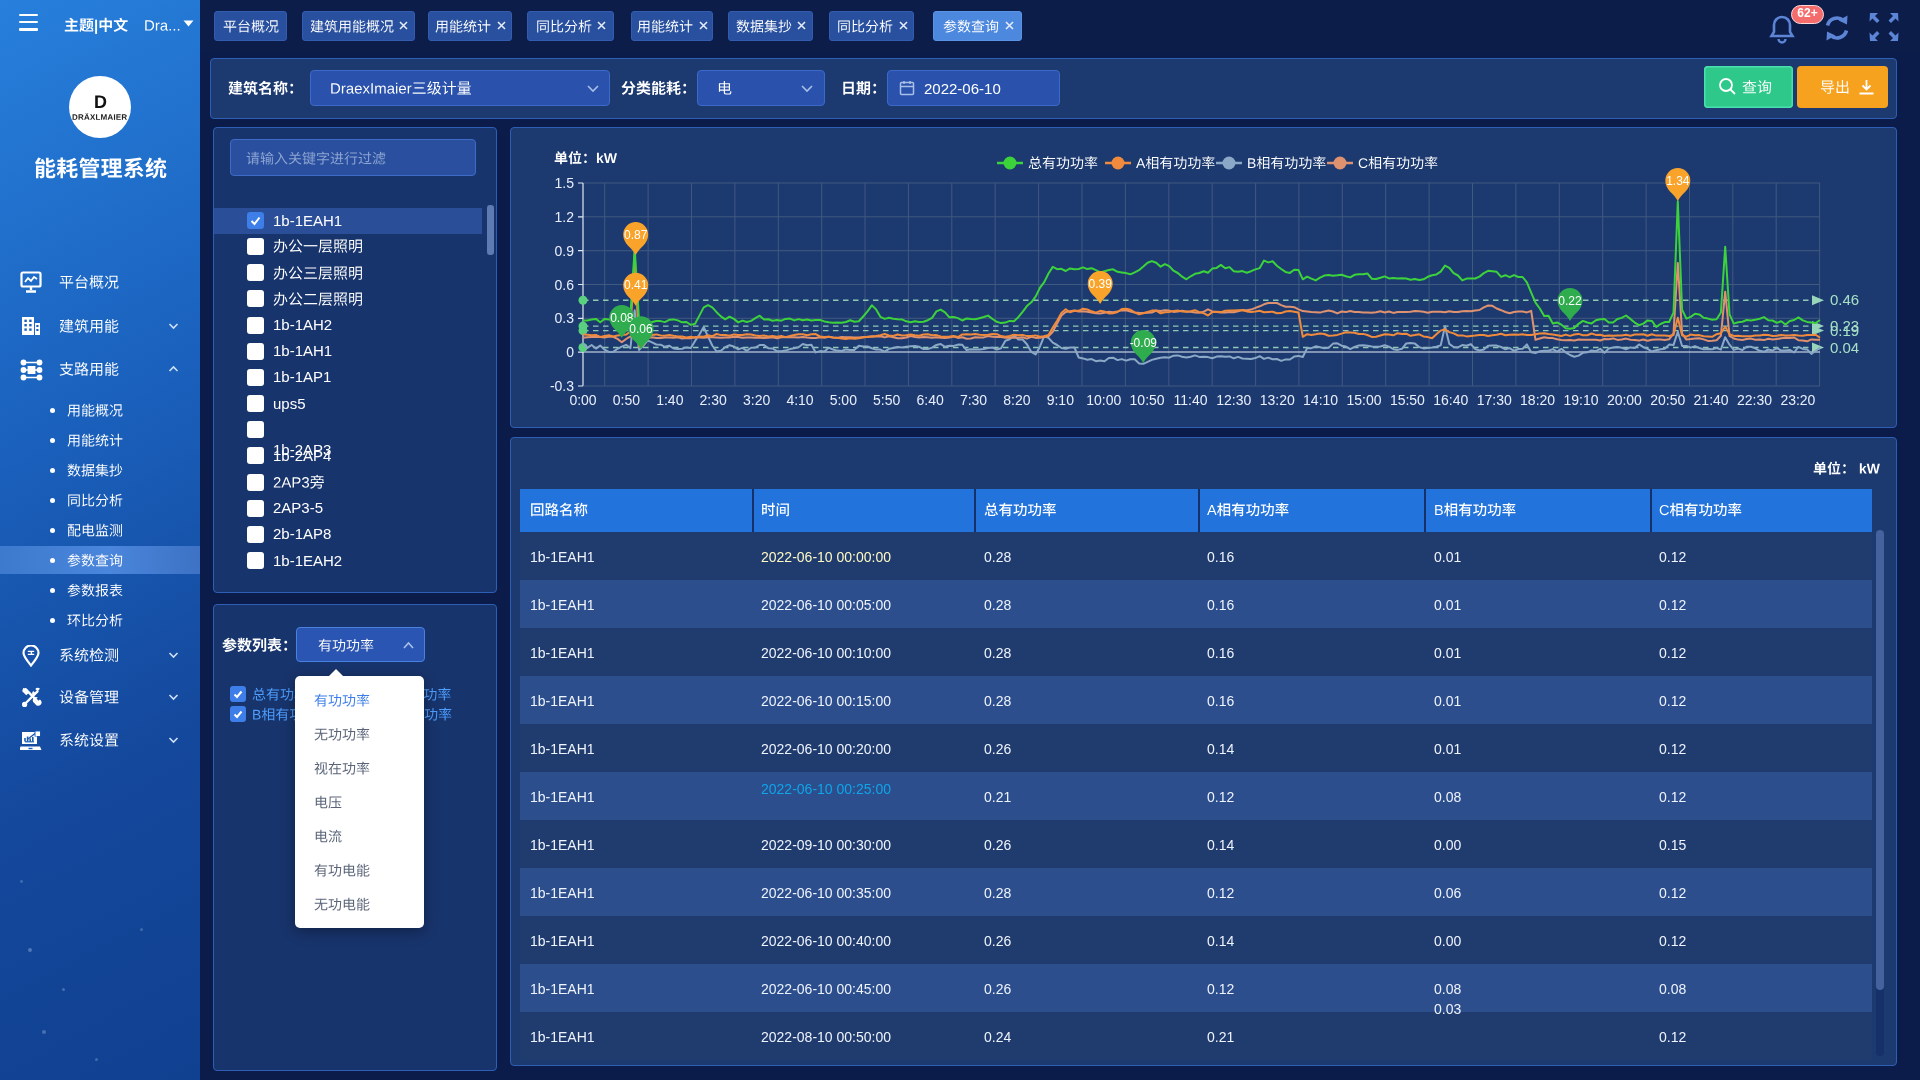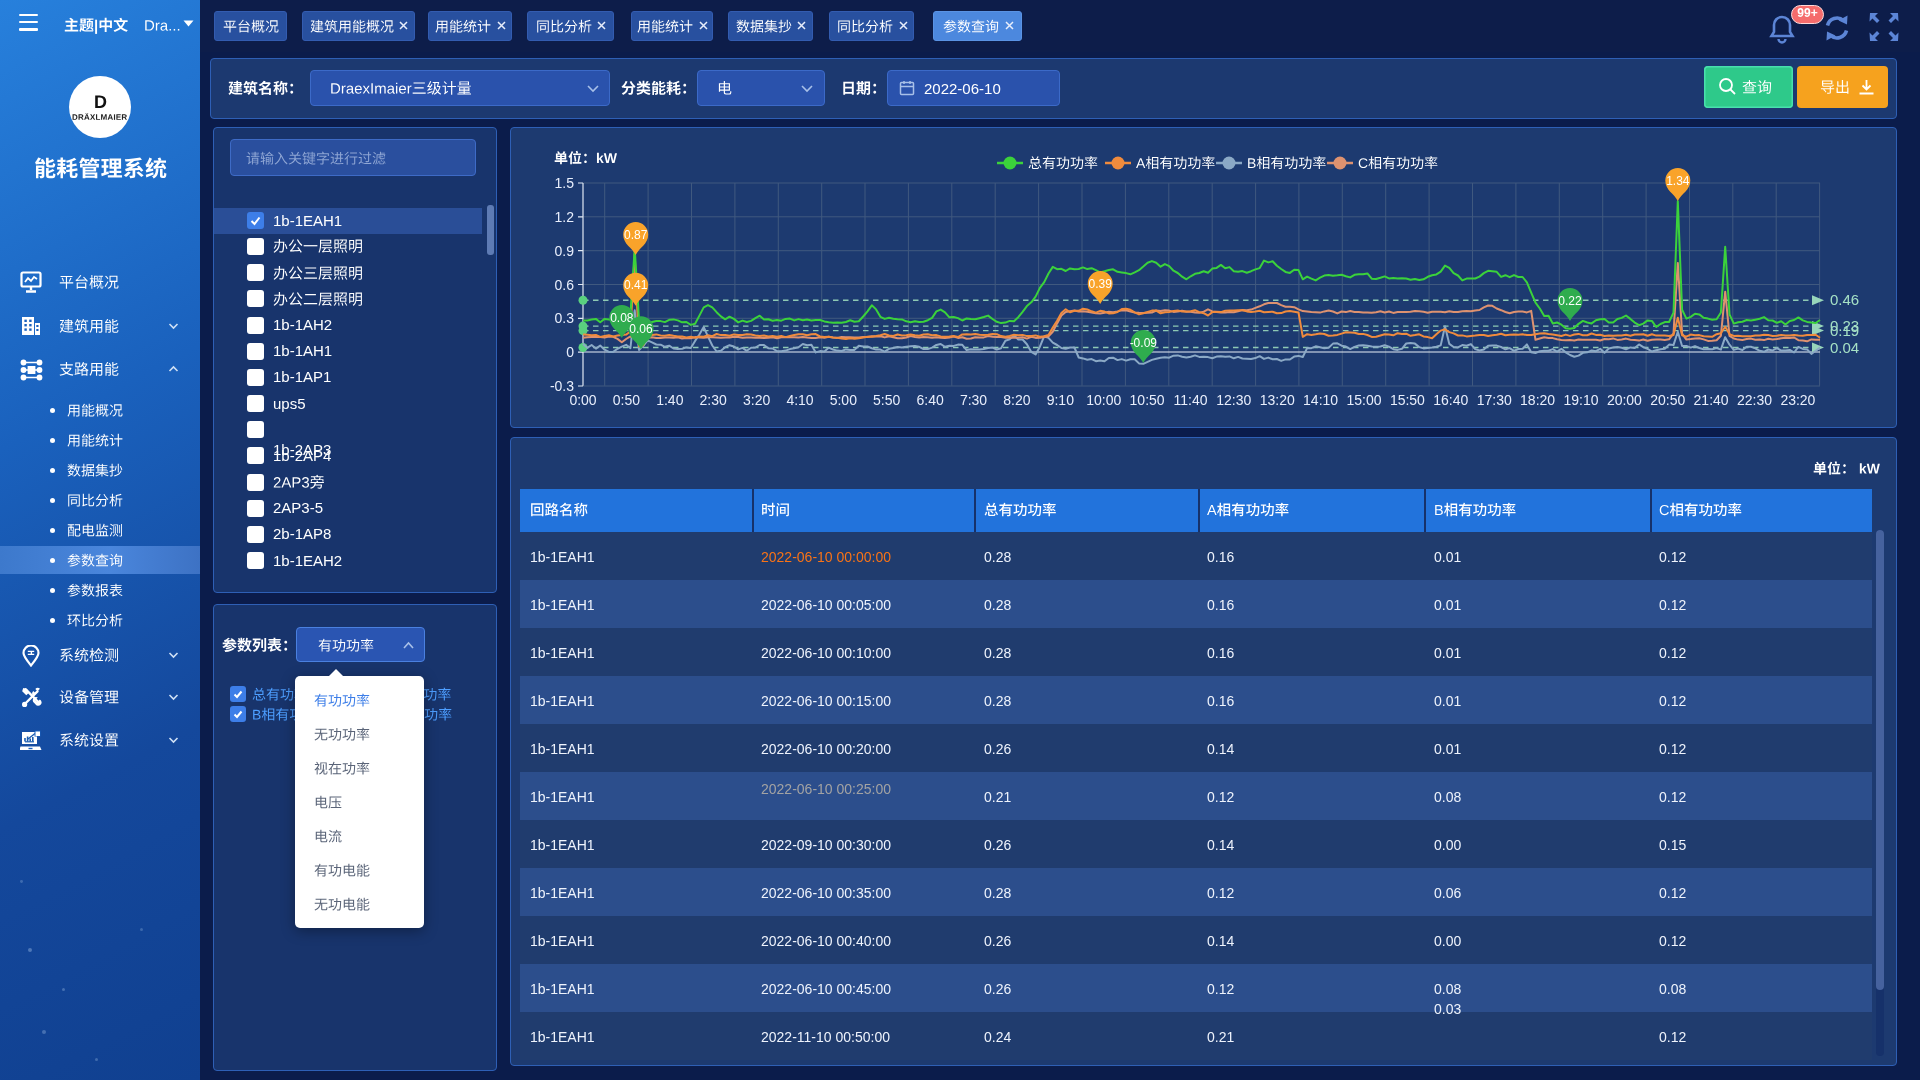--- a/index.html
+++ b/index.html
@@ -425,21 +425,21 @@
     <use href="#gnr8be2" transform="translate(42.00 15.47) scale(0.01400 -0.01400)"></use>
   </svg>
 <svg style="position:absolute;left:1004px;top:20px" width="11" height="11" stroke="#e8eefc" stroke-width="1.5">
     <path d="M2 2 L9 9 M9 2 L2 9"></path>
   </svg>
 <svg style="position:absolute;left:1768px;top:14px" width="28" height="30" fill="none" stroke="#5c85d6">
 <path d="M14 3 C9 3 6 7 6 11 L6 18 L3.5 22 L24.5 22 L22 18 L22 11 C22 7 19 3 14 3 Z" stroke-width="2.6"></path>
 <path d="M10.5 25 a3.5 3.5 0 0 0 7 0" stroke-width="2.4"></path>
   </svg>
 <div style="position:absolute;left:1791px;top:5px;width:33px;height:19px;background:#f56c6c;border:1.5px solid #ffd9d9;border-radius:10px"></div>
-<div style="position:absolute;left:1791px;top:6px;width:33px;text-align:center;font:bold 12px 'Liberation Sans',sans-serif;color:#fff">99+</div>
+<div style="position:absolute;left:1791px;top:6px;width:33px;text-align:center;font:bold 12px 'Liberation Sans',sans-serif;color:#fff">62+</div>
 <svg style="position:absolute;left:1822px;top:13px" width="30" height="30" fill="#5c85d6">
 <path d="M5.5 12.5 A9.8 9.8 0 0 1 21.5 7.5" stroke="#5c85d6" stroke-width="3.6" fill="none"></path>
 <path d="M25.5 2.5 L25 11.5 L16.5 7.5 Z"></path>
 <path d="M24.5 17.5 A9.8 9.8 0 0 1 8.5 22.5" stroke="#5c85d6" stroke-width="3.6" fill="none"></path>
 <path d="M4.5 27.5 L5 18.5 L13.5 22.5 Z"></path>
   </svg>
 <svg style="position:absolute;left:1869px;top:12px" width="30" height="30" fill="#5c85d6">
 <path d="M1 1 h8 l-3 3 4.5 4.5 -2.5 2.5 -4.5-4.5 -3 3 Z"></path>
 <path d="M29 1 h-8 l3 3 -4.5 4.5 2.5 2.5 4.5-4.5 3 3 Z"></path>
 <path d="M1 29 h8 l-3-3 4.5-4.5 -2.5-2.5 -4.5 4.5 -3-3 Z"></path>
@@ -887,21 +887,21 @@
 <svg style="position:absolute;left:1659.0px;top:499.1px;overflow:visible" width="83" height="22" fill="#fff">
     <use href="#glr43" transform="translate(0.00 16.02) scale(0.00708 -0.00708)"></use>
     <use href="#gnm76f8" transform="translate(10.47 16.02) scale(0.01450 -0.01450)"></use>
     <use href="#gnm6709" transform="translate(24.97 16.02) scale(0.01450 -0.01450)"></use>
     <use href="#gnm529f" transform="translate(39.47 16.02) scale(0.01450 -0.01450)"></use>
     <use href="#gnm529f" transform="translate(53.97 16.02) scale(0.01450 -0.01450)"></use>
     <use href="#gnm7387" transform="translate(68.47 16.02) scale(0.01450 -0.01450)"></use>
   </svg>
 <div style="position:absolute;left:520px;top:532px;width:1352px;height:48px;background:#203c6e"></div>
 <div style="position:absolute;left:530px;top:549px;font:14px 'Liberation Sans',sans-serif;color:#eef3fc">1b-1EAH1</div>
-<div style="position:absolute;left:761px;top:549px;font:14px 'Liberation Sans',sans-serif;color:#f97316">2022-06-10 00:00:00</div>
+<div style="position:absolute;left:761px;top:549px;font:14px 'Liberation Sans',sans-serif;color:#fef9c3">2022-06-10 00:00:00</div>
 <div style="position:absolute;left:984px;top:549px;font:14px 'Liberation Sans',sans-serif;color:#eef3fc">0.28</div>
 <div style="position:absolute;left:1207px;top:549px;font:14px 'Liberation Sans',sans-serif;color:#eef3fc">0.16</div>
 <div style="position:absolute;left:1434px;top:549px;font:14px 'Liberation Sans',sans-serif;color:#eef3fc">0.01</div>
 <div style="position:absolute;left:1659px;top:549px;font:14px 'Liberation Sans',sans-serif;color:#eef3fc">0.12</div>
 <div style="position:absolute;left:520px;top:580px;width:1352px;height:48px;background:#2c4e8c"></div>
 <div style="position:absolute;left:530px;top:597px;font:14px 'Liberation Sans',sans-serif;color:#eef3fc">1b-1EAH1</div>
 <div style="position:absolute;left:761px;top:597px;font:14px 'Liberation Sans',sans-serif;color:#eef3fc">2022-06-10 00:05:00</div>
 <div style="position:absolute;left:984px;top:597px;font:14px 'Liberation Sans',sans-serif;color:#eef3fc">0.28</div>
 <div style="position:absolute;left:1207px;top:597px;font:14px 'Liberation Sans',sans-serif;color:#eef3fc">0.16</div>
 <div style="position:absolute;left:1434px;top:597px;font:14px 'Liberation Sans',sans-serif;color:#eef3fc">0.01</div>
@@ -922,21 +922,21 @@
 <div style="position:absolute;left:1659px;top:693px;font:14px 'Liberation Sans',sans-serif;color:#eef3fc">0.12</div>
 <div style="position:absolute;left:520px;top:724px;width:1352px;height:48px;background:#203c6e"></div>
 <div style="position:absolute;left:530px;top:741px;font:14px 'Liberation Sans',sans-serif;color:#eef3fc">1b-1EAH1</div>
 <div style="position:absolute;left:761px;top:741px;font:14px 'Liberation Sans',sans-serif;color:#eef3fc">2022-06-10 00:20:00</div>
 <div style="position:absolute;left:984px;top:741px;font:14px 'Liberation Sans',sans-serif;color:#eef3fc">0.26</div>
 <div style="position:absolute;left:1207px;top:741px;font:14px 'Liberation Sans',sans-serif;color:#eef3fc">0.14</div>
 <div style="position:absolute;left:1434px;top:741px;font:14px 'Liberation Sans',sans-serif;color:#eef3fc">0.01</div>
 <div style="position:absolute;left:1659px;top:741px;font:14px 'Liberation Sans',sans-serif;color:#eef3fc">0.12</div>
 <div style="position:absolute;left:520px;top:772px;width:1352px;height:48px;background:#2c4e8c"></div>
 <div style="position:absolute;left:530px;top:789px;font:14px 'Liberation Sans',sans-serif;color:#eef3fc">1b-1EAH1</div>
-<div style="position:absolute;left:761px;top:781px;font:14px 'Liberation Sans',sans-serif;color:#a3a3a3">2022-06-10 00:25:00</div>
+<div style="position:absolute;left:761px;top:781px;font:14px 'Liberation Sans',sans-serif;color:#0ea5e9">2022-06-10 00:25:00</div>
 <div style="position:absolute;left:984px;top:789px;font:14px 'Liberation Sans',sans-serif;color:#eef3fc">0.21</div>
 <div style="position:absolute;left:1207px;top:789px;font:14px 'Liberation Sans',sans-serif;color:#eef3fc">0.12</div>
 <div style="position:absolute;left:1434px;top:789px;font:14px 'Liberation Sans',sans-serif;color:#eef3fc">0.08</div>
 <div style="position:absolute;left:1659px;top:789px;font:14px 'Liberation Sans',sans-serif;color:#eef3fc">0.12</div>
 <div style="position:absolute;left:520px;top:820px;width:1352px;height:48px;background:#203c6e"></div>
 <div style="position:absolute;left:530px;top:837px;font:14px 'Liberation Sans',sans-serif;color:#eef3fc">1b-1EAH1</div>
 <div style="position:absolute;left:761px;top:837px;font:14px 'Liberation Sans',sans-serif;color:#eef3fc">2022-09-10 00:30:00</div>
 <div style="position:absolute;left:984px;top:837px;font:14px 'Liberation Sans',sans-serif;color:#eef3fc">0.26</div>
 <div style="position:absolute;left:1207px;top:837px;font:14px 'Liberation Sans',sans-serif;color:#eef3fc">0.14</div>
 <div style="position:absolute;left:1434px;top:837px;font:14px 'Liberation Sans',sans-serif;color:#eef3fc">0.00</div>
@@ -957,18 +957,18 @@
 <div style="position:absolute;left:1659px;top:933px;font:14px 'Liberation Sans',sans-serif;color:#eef3fc">0.12</div>
 <div style="position:absolute;left:520px;top:964px;width:1352px;height:48px;background:#2c4e8c"></div>
 <div style="position:absolute;left:530px;top:981px;font:14px 'Liberation Sans',sans-serif;color:#eef3fc">1b-1EAH1</div>
 <div style="position:absolute;left:761px;top:981px;font:14px 'Liberation Sans',sans-serif;color:#eef3fc">2022-06-10 00:45:00</div>
 <div style="position:absolute;left:984px;top:981px;font:14px 'Liberation Sans',sans-serif;color:#eef3fc">0.26</div>
 <div style="position:absolute;left:1207px;top:981px;font:14px 'Liberation Sans',sans-serif;color:#eef3fc">0.12</div>
 <div style="position:absolute;left:1434px;top:981px;font:14px 'Liberation Sans',sans-serif;color:#eef3fc">0.08</div>
 <div style="position:absolute;left:1659px;top:981px;font:14px 'Liberation Sans',sans-serif;color:#eef3fc">0.08</div>
 <div style="position:absolute;left:520px;top:1012px;width:1352px;height:48px;background:#203c6e"></div>
 <div style="position:absolute;left:530px;top:1029px;font:14px 'Liberation Sans',sans-serif;color:#eef3fc">1b-1EAH1</div>
-<div style="position:absolute;left:761px;top:1029px;font:14px 'Liberation Sans',sans-serif;color:#eef3fc">2022-11-10 00:50:00</div>
+<div style="position:absolute;left:761px;top:1029px;font:14px 'Liberation Sans',sans-serif;color:#eef3fc">2022-08-10 00:50:00</div>
 <div style="position:absolute;left:984px;top:1029px;font:14px 'Liberation Sans',sans-serif;color:#eef3fc">0.24</div>
 <div style="position:absolute;left:1207px;top:1029px;font:14px 'Liberation Sans',sans-serif;color:#eef3fc">0.21</div>
 <div style="position:absolute;left:1434px;top:1001px;font:14px 'Liberation Sans',sans-serif;color:#eef3fc">0.03</div>
 <div style="position:absolute;left:1659px;top:1029px;font:14px 'Liberation Sans',sans-serif;color:#eef3fc">0.12</div>
 <div style="position:absolute;left:1876px;top:530px;width:8px;height:526px;background:#16316a;border-radius:4px"></div>
 <div style="position:absolute;left:1876px;top:530px;width:8px;height:460px;background:#46629e;border-radius:4px"></div>
 </body></html>

